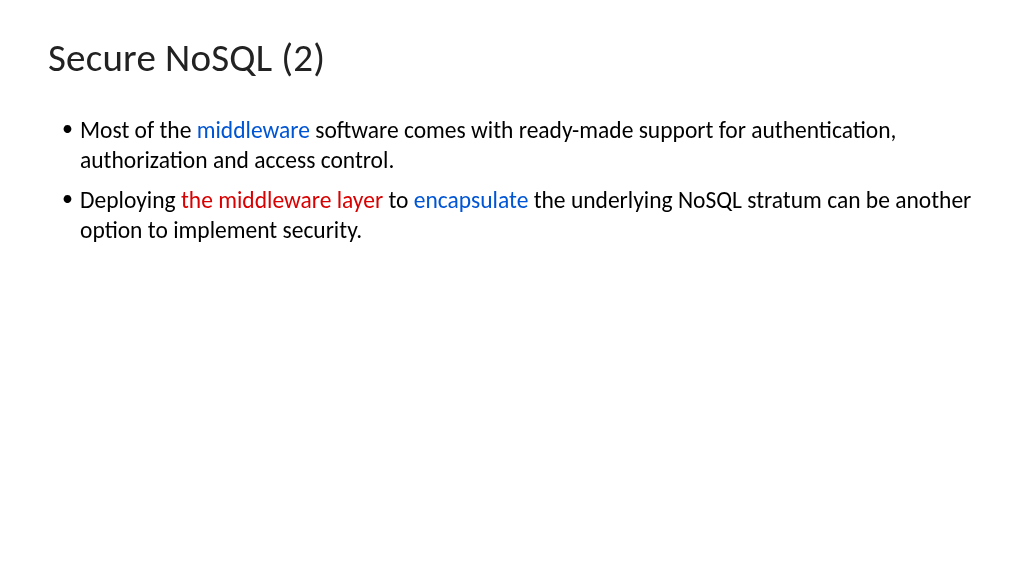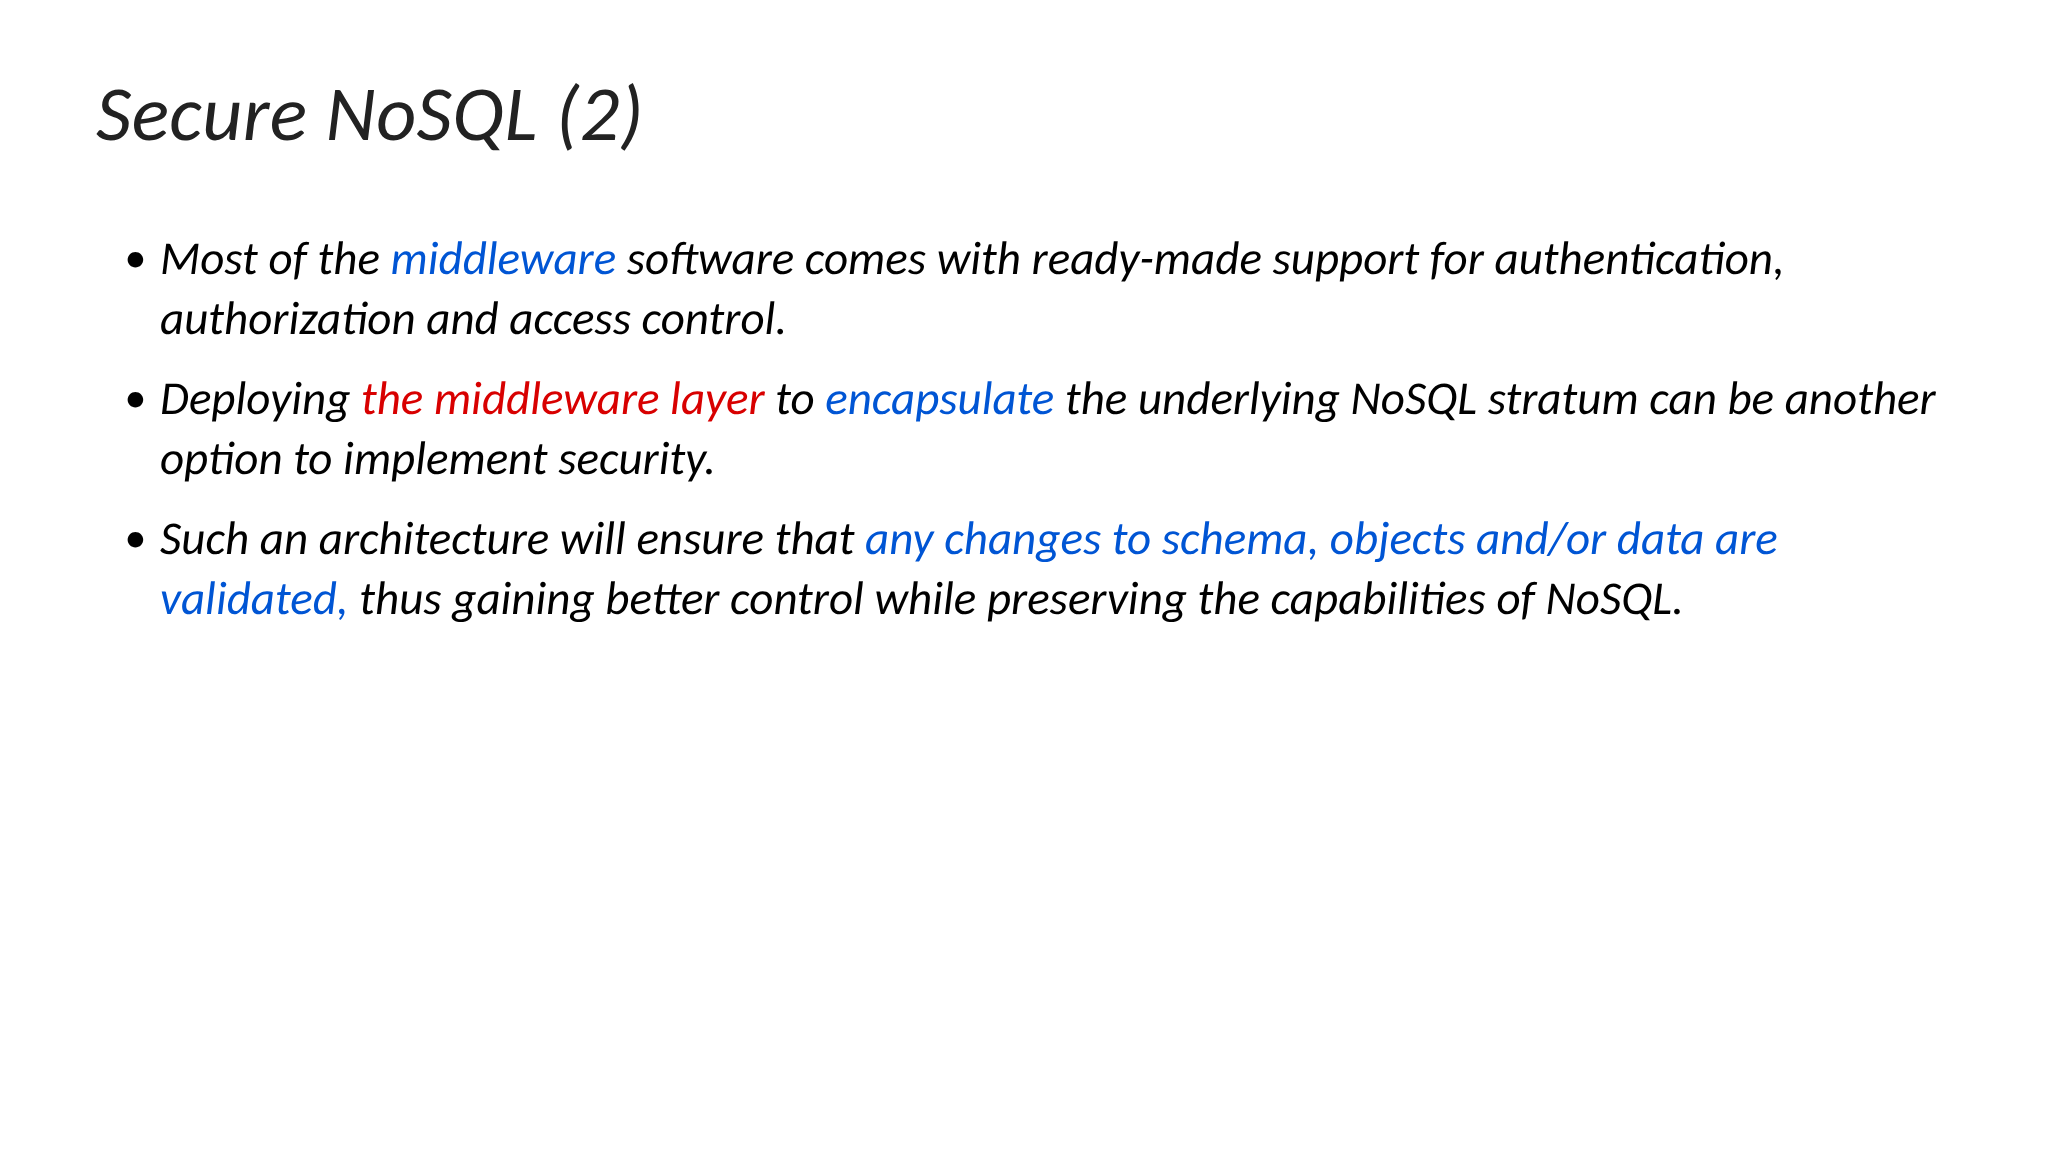--- a/index.html
+++ b/index.html
@@ -1,15 +1,15 @@
 <!DOCTYPE html>
 <html><head>
 <meta charset="utf-8">
 <style>
-  * { margin: 0; padding: 0; box-sizing: border-box; font-style: italic; }
+  * { margin: 0; padding: 0; box-sizing: border-box; }
   html, body { width: 1024px; height: 576px; background: #fff; font-family: Calibri, "Segoe UI", Arial, sans-serif; color: #000; }
   .slide { padding: 34px 48px 0 48px; }
   .title { font-size: 39px; font-weight: 400; color: #222; margin-bottom: 34px; letter-spacing: 0.2px; }
   ul.bullets { list-style: none; padding-left: 14px; }
   ul.bullets li { font-size: 23.5px; line-height: 1.28; margin-bottom: 10px; position: relative; padding-left: 18px; }
   ul.bullets li::before { content: "•"; position: absolute; left: 0; top: 0; font-size: 22px; }
   .red { color: #d80000; }
   .blue { color: #0055d4; }
   .u { text-decoration: underline; text-underline-offset: 2px; }
 </style>
@@ -22,18 +22,15 @@
 
     <li>
       <span>Most of the </span><span class="blue">middleware </span><span>software comes with ready-made support for authentication, authorization and access control.</span>
     </li>
 
     <li>
       <span>Deploying </span><span class="red">the middleware layer </span><span>to </span><span class="blue">encapsulate </span><span>the underlying NoSQL stratum can be another option to implement security.</span>
     </li>
 
 
-    <li>
-      <span>Such an architecture will ensure that </span><span class="blue">any changes to schema, objects and/or data are validated, </span><span>thus gaining better control while preserving the capabilities of NoSQL.</span>
-    </li>
 
   </ul>
 </div>
 
 </body></html>

